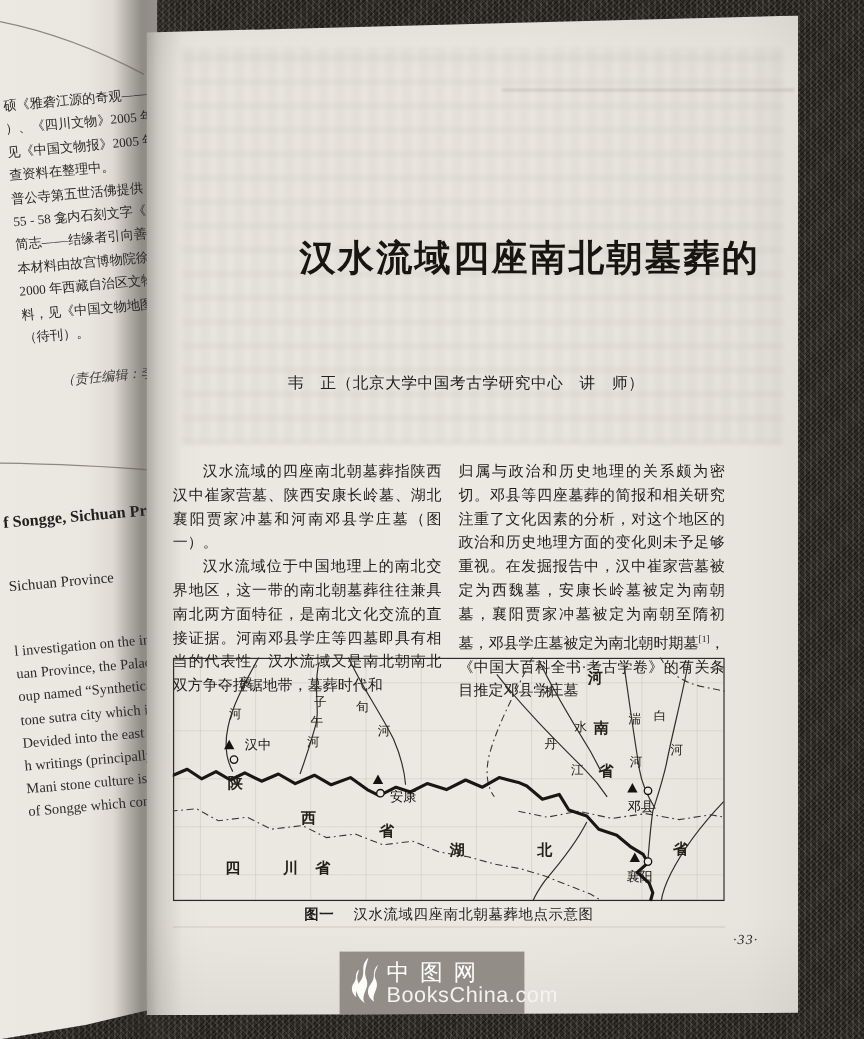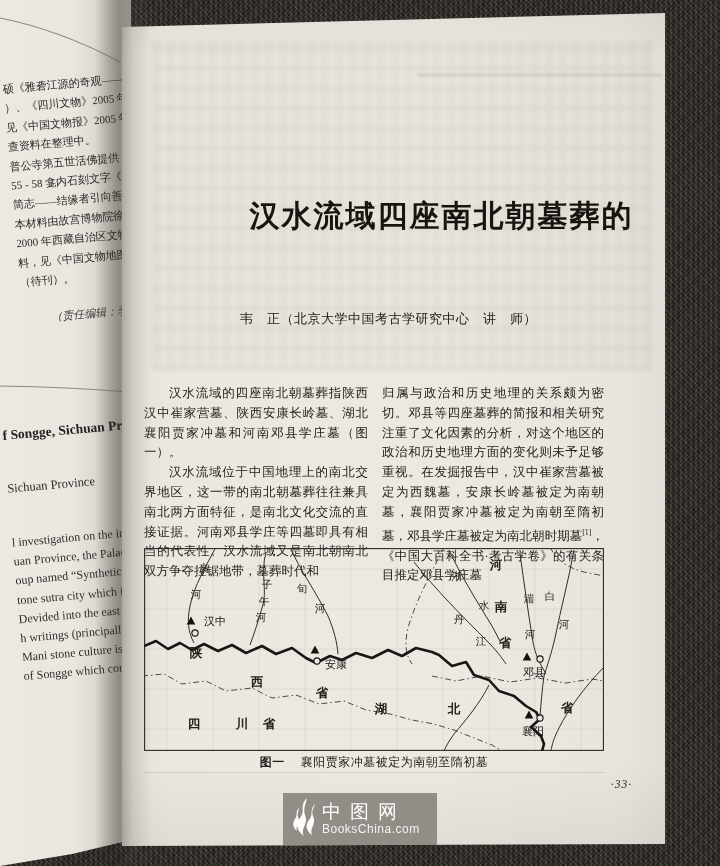--- a/index.html
+++ b/index.html
@@ -63,21 +63,21 @@
   .figcap b{margin-right:16px;}
   .pageno{position:absolute;left:380px;top:766px;width:130px;text-align:right;
     font-size:11.5px;color:#2a2825;letter-spacing:1px;font-style:italic;}
   
   .watermark{position:absolute;left:283px;top:793px;width:154px;height:52px;z-index:9;
     background:rgba(134,130,123,0.88);display:flex;align-items:center;}
   .wm-logo{margin-left:8px;flex:0 0 auto;}
   .wm-txt{margin-left:1px;color:#fdfdfb;}
   .wm-cn{font-size:19px;letter-spacing:9px;line-height:20px;white-space:nowrap;
     font-family:"Liberation Sans","DejaVu Sans",sans-serif;}
-  .wm-en{font-size:12px;line-height:15px;letter-spacing:0.5px;color:#f4f3f0;
+  .wm-en{font-size:18px;line-height:15px;letter-spacing:0.5px;color:#f4f3f0;
     font-family:"Liberation Sans","DejaVu Sans",sans-serif;}
 </style>
 </head>
 <body>
 
 <div id="stage">
 
   <div class="left-page">
     <svg class="lp-svg" width="131" height="420">
       <path d="M0,18 Q60,30 120,62" stroke="#8d8980" stroke-width="1.2" fill="none"></path>
@@ -199,21 +199,21 @@
           <text x="181" y="117" text-anchor="start" dominant-baseline="middle" font-size="11" fill="#14120f">安康</text>
           <path d="M383,104.4 L387.3,112.4 L378.7,112.4 Z" fill="#14120f"></path>
           <circle cx="396" cy="111" r="3.1" fill="#ece9e2" stroke="#14120f" stroke-width="1.1"></circle>
           <text x="390" y="125" text-anchor="middle" dominant-baseline="middle" font-size="11" fill="#14120f">邓县</text>
           <path d="M385,162.4 L389.3,170.4 L380.7,170.4 Z" fill="#14120f"></path>
           <circle cx="396" cy="170" r="3.1" fill="#ece9e2" stroke="#14120f" stroke-width="1.1"></circle>
           <text x="389" y="184" text-anchor="middle" dominant-baseline="middle" font-size="11" fill="#14120f">襄阳</text>
         </svg>
     </div>
     <div class="figcap">
-      <b>图一</b><span>襄阳贾家冲墓被定为南朝至隋初墓</span>
+      <b>图一</b><span>汉水流域四座南北朝墓葬地点示意图</span>
     </div>
     <div class="ghost-rule-bottom"></div>
     <div class="pageno">·33·</div>
   </div>
 
   <div class="gutter"></div>
 
   <div class="watermark">
     <svg class="wm-logo" width="30" height="42" viewBox="0 0 30 42">
       <path fill="#fdfdfb" d="M16,0 C8,8 15,13 9,20 C4,26 6,33 13,38 C9,30 18,26 14,17 C12,11 15,5 16,0 Z"></path>

